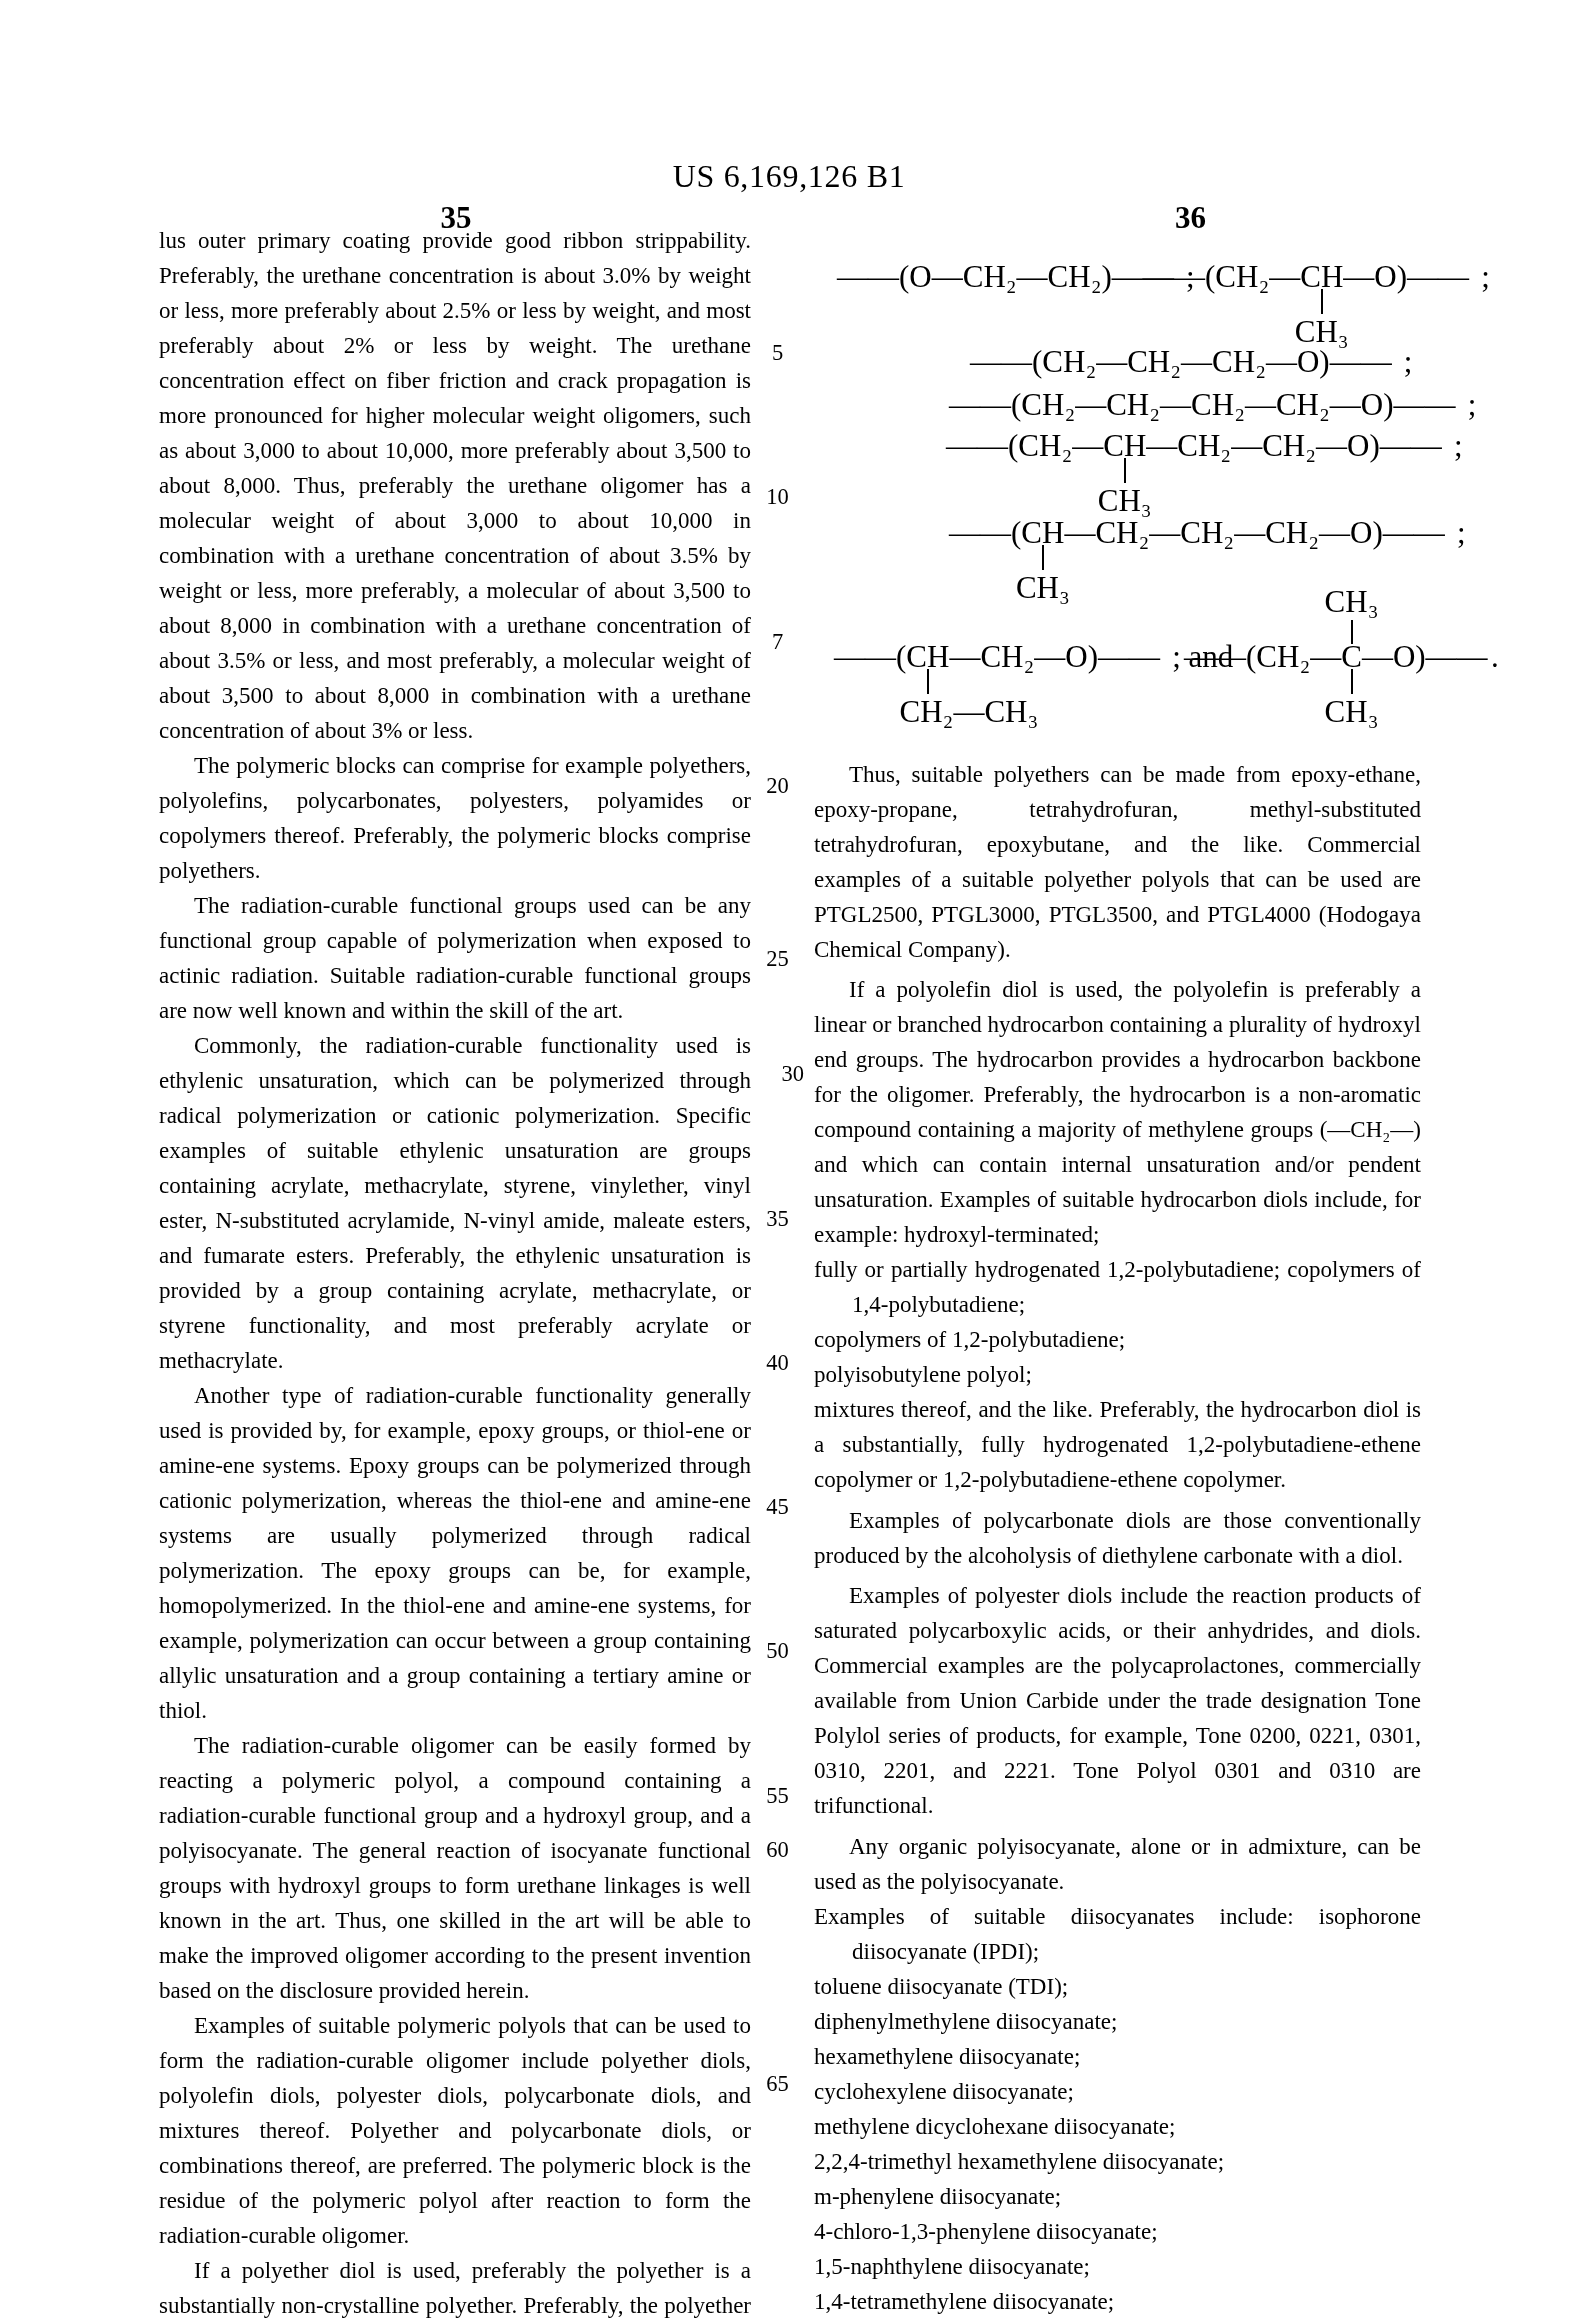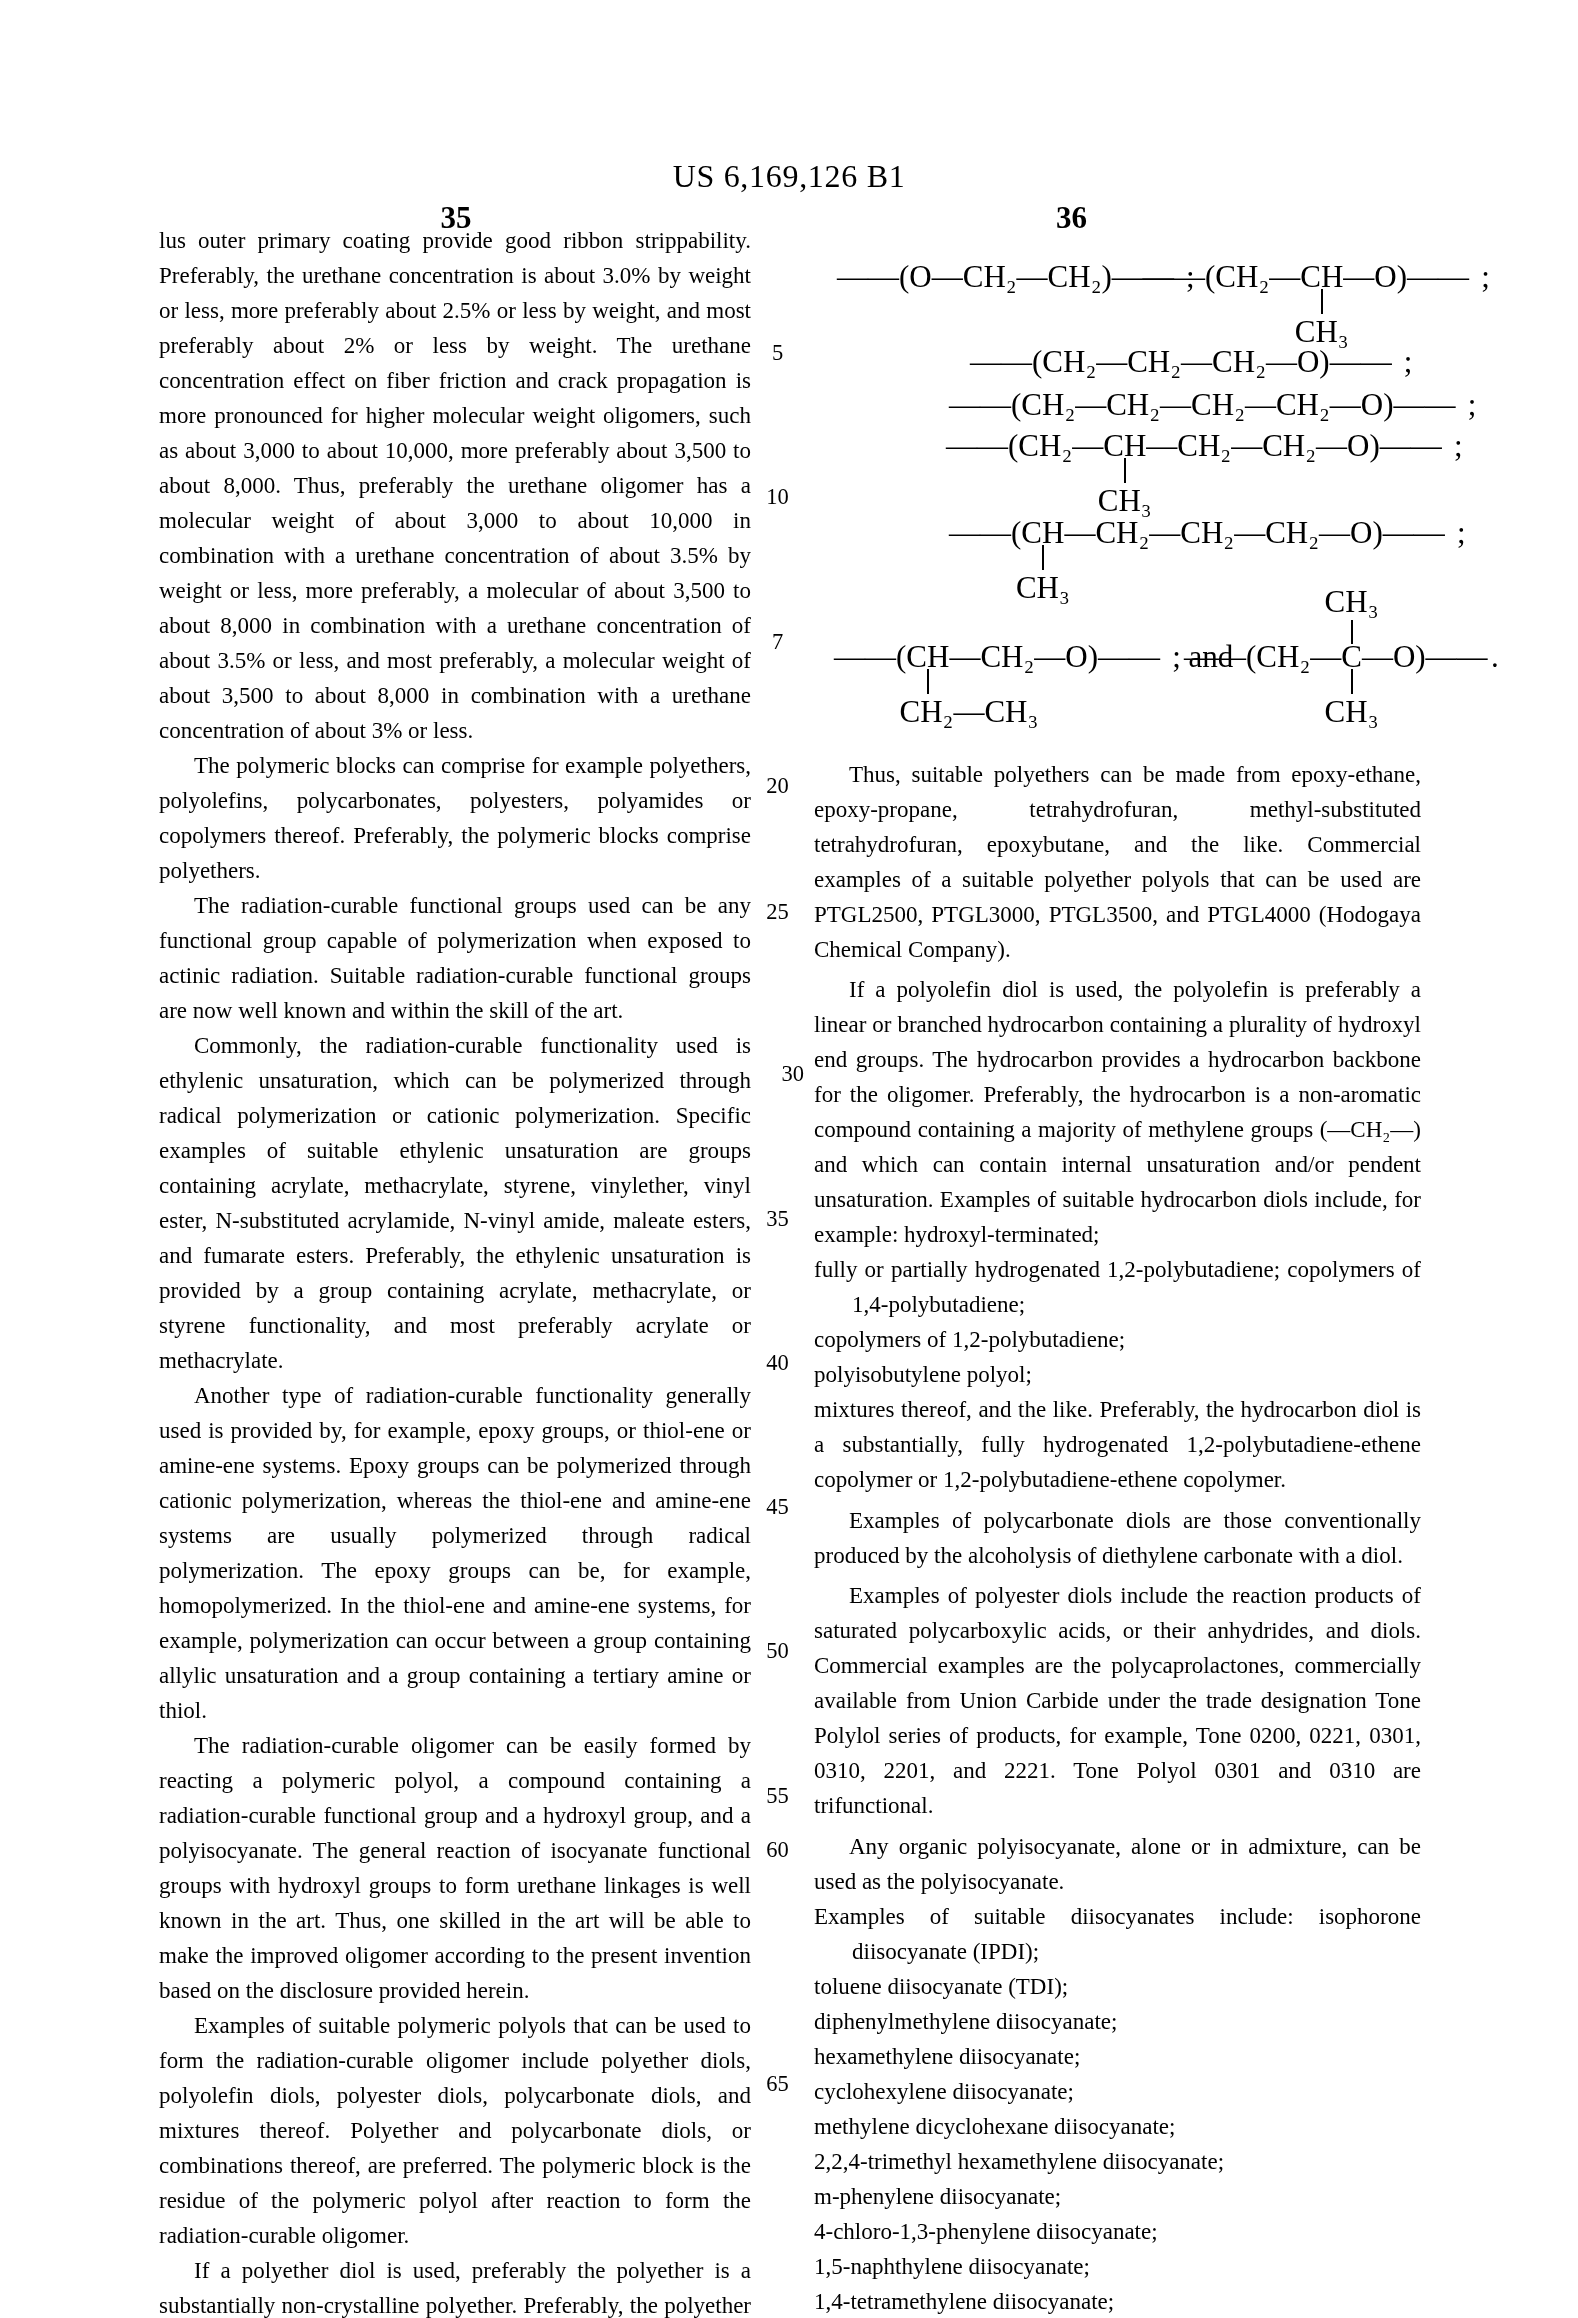--- a/index.html
+++ b/index.html
@@ -8,21 +8,21 @@
     font-family:"Liberation Serif","DejaVu Serif",serif;
     -webkit-font-smoothing:antialiased;
   }
   .page{position:absolute;inset:0;background:#fff;overflow:hidden;}
   .header{
     position:absolute;top:158px;left:0;width:1578px;text-align:center;
     font-size:32px;letter-spacing:0.7px;
   }
   .colnum{position:absolute;top:200px;font-size:31px;font-weight:bold;}
   .colnum-left{left:381px;width:150px;text-align:center;}
-  .colnum-right{left:1056px;width:150px;text-align:left;}
+  .colnum-right{left:1056px;width:150px;text-align:right;}
   .gutter{position:absolute;left:751px;top:0;width:53px;height:2319px;}
   .gnum{position:absolute;left:0;width:53px;text-align:center;font-size:22.5px;}
   .textcol{
     font-size:23px;line-height:35px;text-align:justify;
     text-justify:inter-word;
   }
   .left-col{position:absolute;left:159px;top:223px;width:592px;}
   .right-text{position:absolute;left:814px;top:757px;width:607px;}
   .textcol p{margin:0;}
   .p-first{margin:0;}
@@ -65,21 +65,21 @@
   <div class="header">US 6,169,126 B1</div>
 
   <div class="colnum colnum-left">35</div>
   <div class="colnum colnum-right">36</div>
 
   <div class="gutter">
       <div class="gnum" style="top: 340px;">5</div>
       <div class="gnum" style="top: 484px;">10</div>
       <div class="gnum" style="top: 629px;">7</div>
       <div class="gnum" style="top: 773px;">20</div>
-      <div class="gnum" style="top: 899px;">25</div>
+      <div class="gnum" style="top: 946px;">25</div>
       <div class="gnum" style="top: 1061px; text-align: right;">30</div>
       <div class="gnum" style="top: 1206px;">35</div>
       <div class="gnum" style="top: 1350px;">40</div>
       <div class="gnum" style="top: 1494px;">45</div>
       <div class="gnum" style="top: 1638px;">50</div>
       <div class="gnum" style="top: 1783px;">55</div>
       <div class="gnum" style="top: 1837px;">60</div>
       <div class="gnum" style="top: 2071px;">65</div>
     </div>
 

